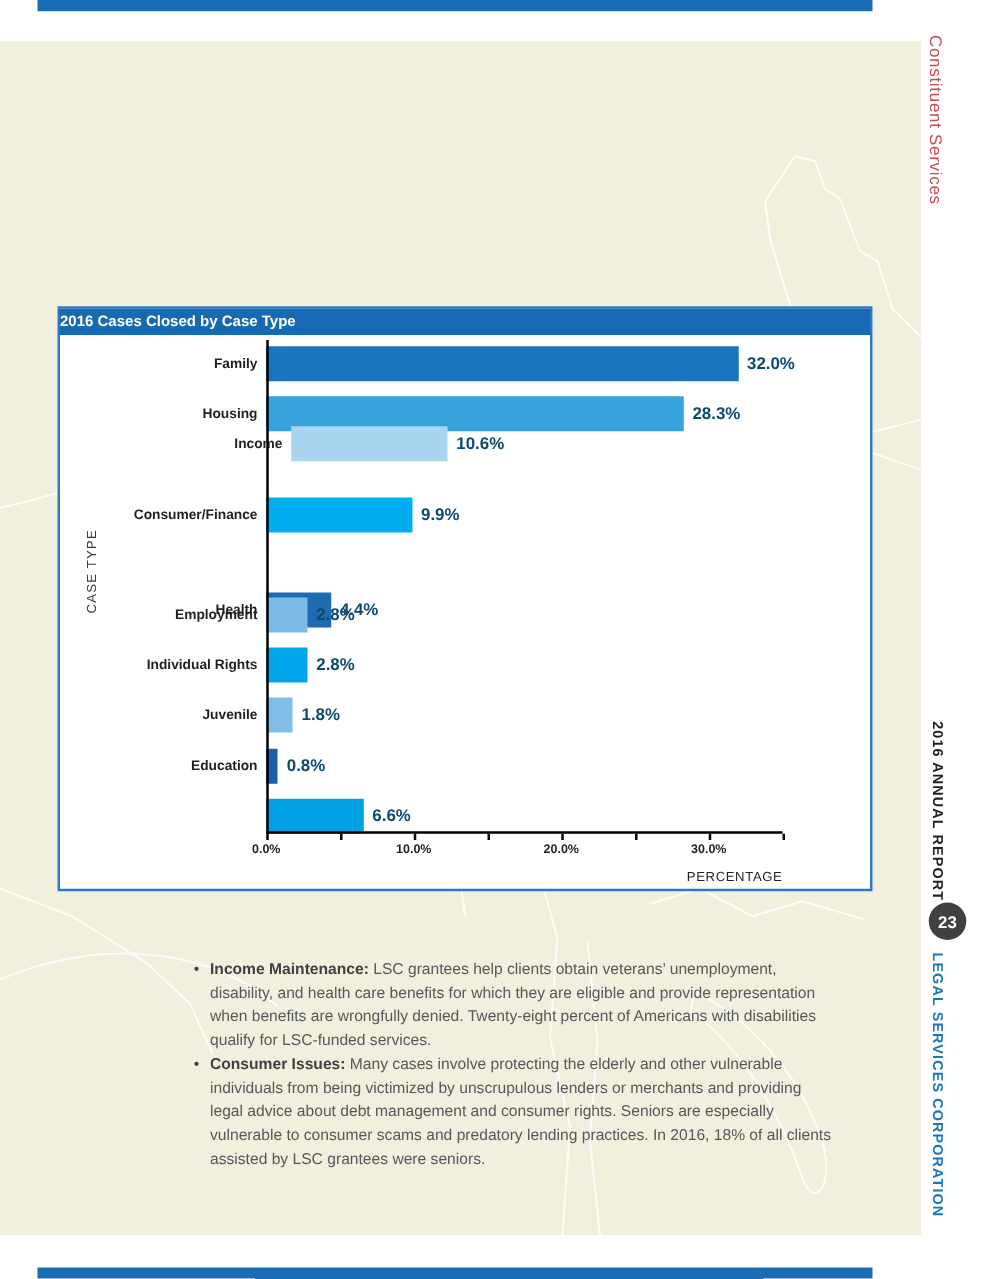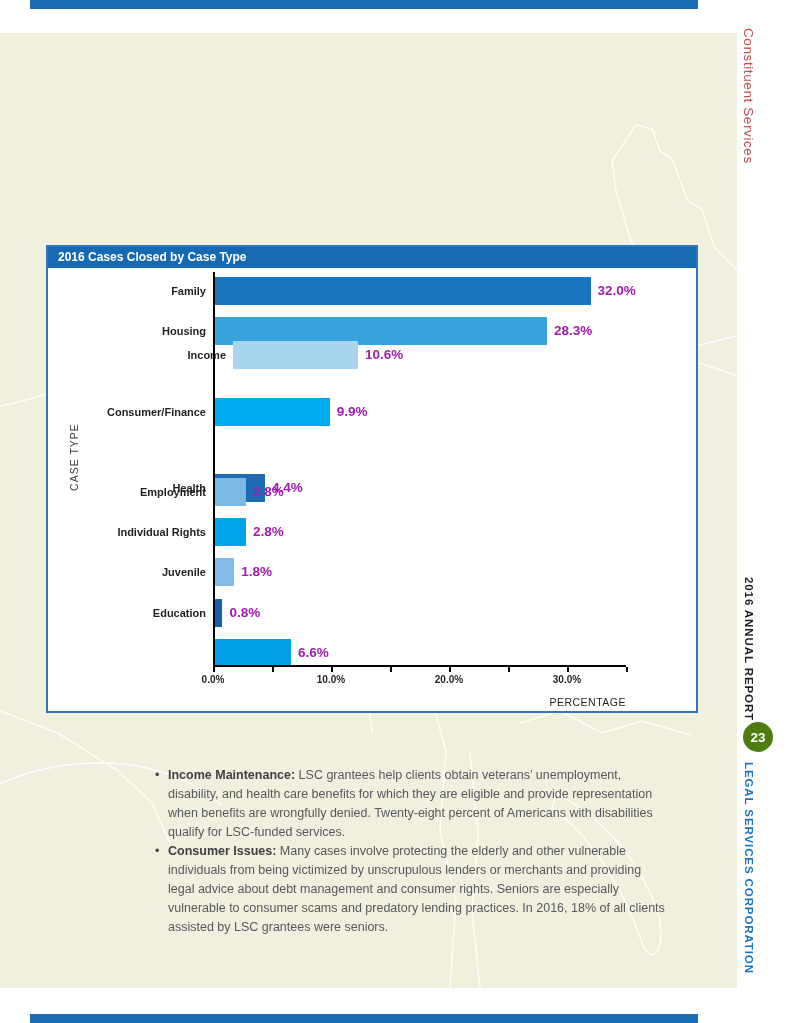--- a/index.html
+++ b/index.html
@@ -16,27 +16,27 @@
   #section-label{left:741px;top:28px;font-size:13.5px;letter-spacing:.6px;color:#c84a52;}
   #report-label{left:743px;top:577px;font-size:11.5px;font-weight:bold;letter-spacing:.9px;color:#231f20;}
   #org-label{left:743px;top:762px;font-size:11.5px;font-weight:bold;letter-spacing:.9px;color:#1b75bb;}
   #page-badge{position:absolute;left:743px;top:722px;width:30px;height:30px;border-radius:50%;
     display:flex;align-items:center;justify-content:center;color:#fff;font-size:13.5px;font-weight:bold;}
 
   
   #chart-box{position:absolute;left:46px;top:245px;width:652px;height:468px;background:#fff;
     border:2px solid #2a7abc;box-sizing:border-box;}
   #chart-title-bar{position:absolute;left:0;top:0;right:0;height:21px;background:#166ab2;
-    color:#fff;font-size:12px;font-weight:bold;line-height:21px;padding-left:10px;box-sizing:border-box;}
+    color:#fff;font-size:12px;font-weight:bold;line-height:21px;box-sizing:border-box;}
   #plot{position:absolute;left:0;top:21px;right:0;bottom:0;}
   .bar-row{position:absolute;left:0;height:28px;width:100%;}
   .cat-label{position:absolute;left:0;width:158px;text-align:right;font-size:11px;font-weight:bold;
     color:#231f20;line-height:28px;}
   .bar{position:absolute;top:0;height:28px;}
-  .val-label{position:absolute;font-size:13.5px;font-weight:bold;color:#a21caf;line-height:28px;}
+  .val-label{position:absolute;font-size:13.5px;font-weight:bold;color:#0c4a6e;line-height:28px;}
   #y-axis-line{position:absolute;width:2px;background:#000;}
   #x-axis-line{position:absolute;height:2px;background:#000;}
   .tick{position:absolute;width:1.5px;height:5px;background:#000;}
   .tick-label{position:absolute;width:44px;text-align:center;font-size:10px;font-weight:bold;color:#231f20;}
   #x-axis-title{position:absolute;text-align:right;font-size:10.5px;color:#231f20;letter-spacing:.5px;}
   #y-axis-title{position:absolute;font-size:10.5px;color:#3a3a3c;letter-spacing:1px;white-space:nowrap;
     transform:translate(-50%,-50%) rotate(-90deg);}
 
   
   #bullets{position:absolute;left:155px;top:766px;width:515px;color:#57585a;font-size:12.5px;line-height:19px;}
@@ -66,21 +66,21 @@
         <path d="M556,760 C598,782 638,822 658,880 C668,918 650,938 640,904 C624,858 590,800 552,776 Z"></path>
         <path d="M470,720 L478,800 472,880 480,955"></path>
       </g>
     </svg>
   </div>
 
   <div class="rule" style="top: 1014px; background: rgb(26, 108, 181);"></div>
 
   <div id="section-label" class="vert" style="color: rgb(200, 74, 82);">Constituent Services</div>
   <div id="report-label" class="vert">2016 ANNUAL REPORT</div>
-  <div id="page-badge" style="background: #4d7c0f;">
+  <div id="page-badge" style="background: #404040;">
     <span>23</span>
   </div>
   <div id="org-label" class="vert" style="color: rgb(27, 117, 187);">LEGAL SERVICES CORPORATION</div>
 
   <div id="chart-box">
     <div id="chart-title-bar" style="background: rgb(22, 106, 178);">
       <span>2016 Cases Closed by Case Type</span>
     </div>
     <div id="plot">
       <div id="bars-layer">

